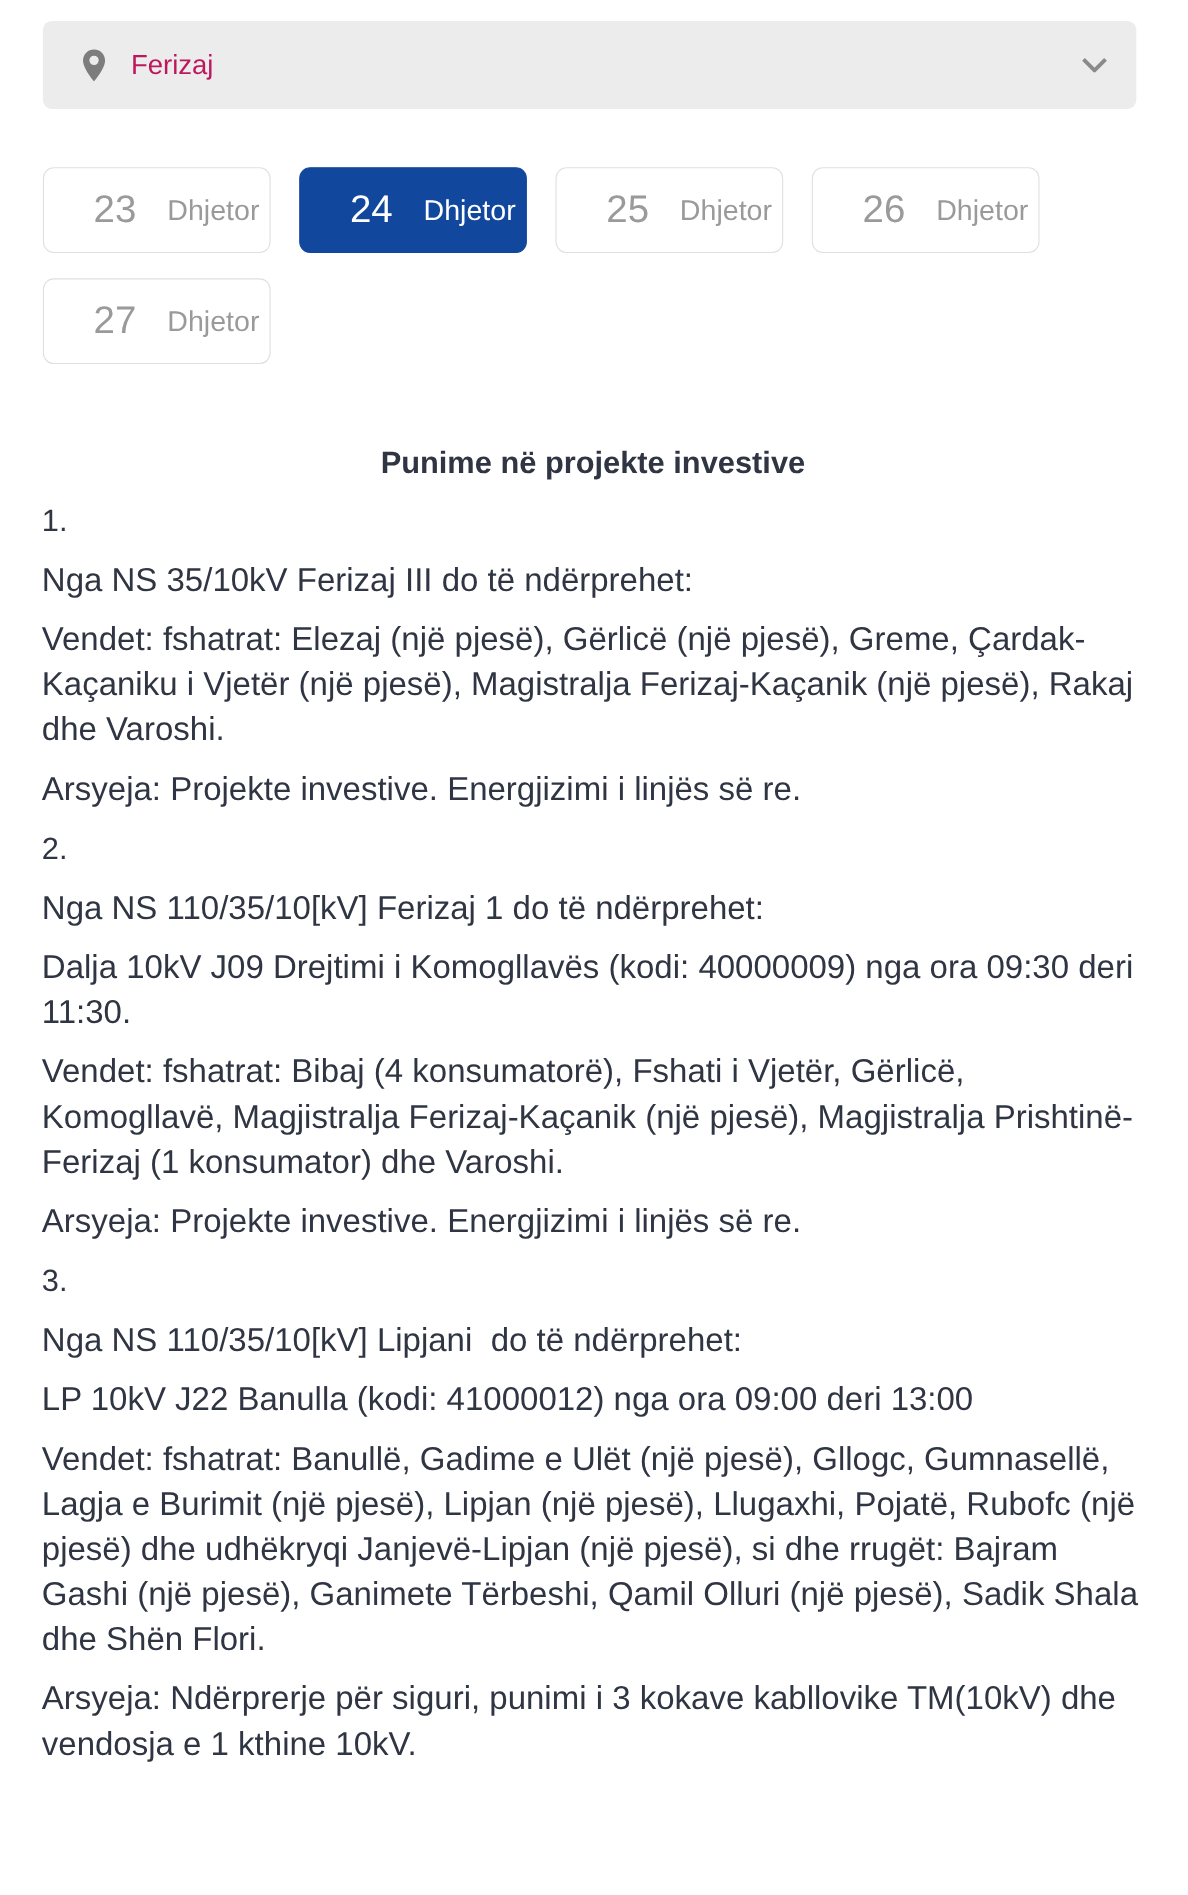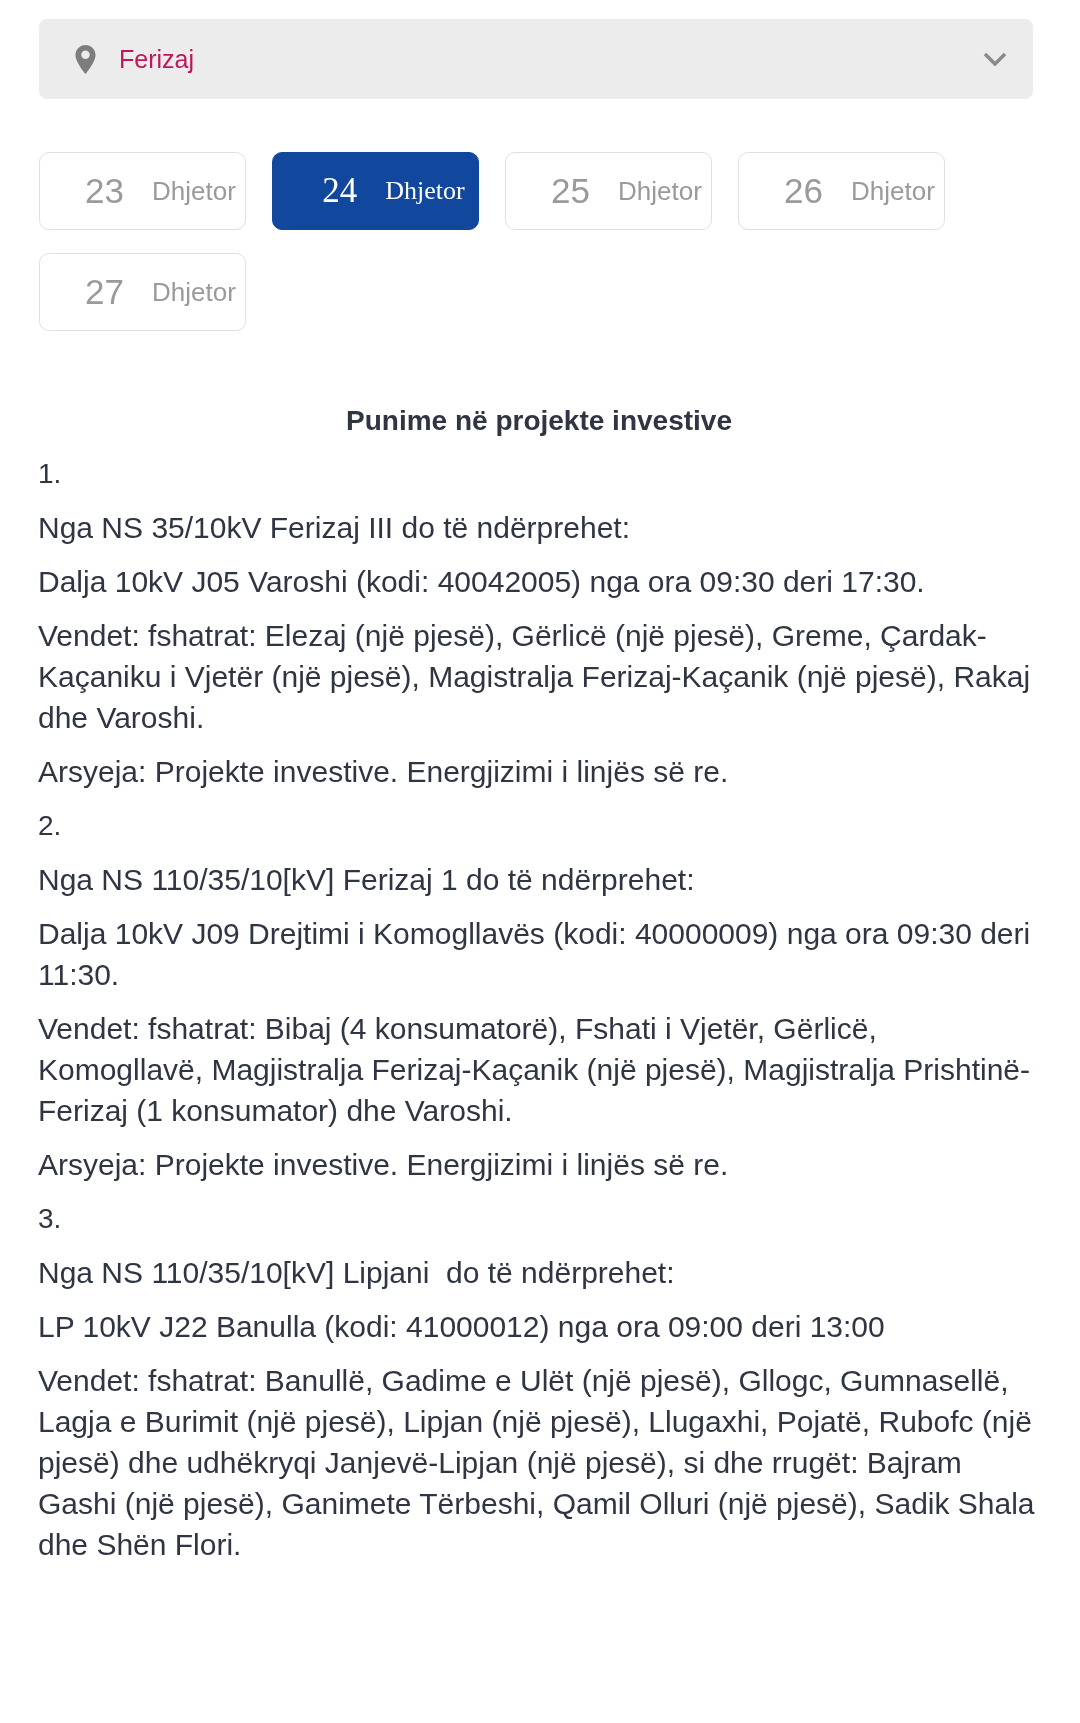--- a/index.html
+++ b/index.html
@@ -56,21 +56,21 @@
     display:flex;
     align-items:center;
     justify-content:center;
     gap:28px;
     cursor:pointer;
     padding-left:36px;
   }
   .tab .day { font-size:35px; color:#9a9a9a; }
   .tab .mon { font-size:26px; color:#9a9a9a; }
   .tab.active { background:#11489d; border-color:#11489d; }
-  .tab.active .day, .tab.active .mon { color:#ffffff;font-family:Liberation Serif, serif; }
+  .tab.active .day, .tab.active .mon { color:#ffffff; }
 
   
   .content {
     position:absolute;
     left:38px; top:400px;
     width:1002px;
   }
   .p-title {
     font-weight:bold;
     font-size:28px;
@@ -132,29 +132,29 @@
       <span class="day">27</span>
       <span class="mon">Dhjetor</span>
     </div>
   </div>
 
   <div class="content">
     <p class="p-title">Punime në projekte investive</p>
 
     <p class="p-small">1.</p>
     <p class="p-body">Nga NS 35/10kV Ferizaj III do të ndërprehet:</p>
-    <p class="p-body">Dalja 10kV J05 Varoshi (kodi: 40042005) nga ora 09:30 deri 17:30.</p>
     <p class="p-body">Vendet: fshatrat: Elezaj (një pjesë), Gërlicë (një pjesë), Greme, Çardak-Kaçaniku i Vjetër (një pjesë), Magistralja Ferizaj-Kaçanik (një pjesë), Rakaj dhe Varoshi.</p>
     <p class="p-body">Arsyeja: Projekte investive. Energjizimi i linjës së re.</p>
 
     <p class="p-small">2.</p>
     <p class="p-body">Nga NS 110/35/10[kV] Ferizaj 1 do të ndërprehet:</p>
     <p class="p-body">Dalja 10kV J09 Drejtimi i Komogllavës (kodi: 40000009) nga ora 09:30 deri 11:30.</p>
     <p class="p-body">Vendet: fshatrat: Bibaj (4 konsumatorë), Fshati i Vjetër, Gërlicë, Komogllavë, Magjistralja Ferizaj-Kaçanik (një pjesë), Magjistralja Prishtinë-Ferizaj (1 konsumator) dhe Varoshi.</p>
     <p class="p-body">Arsyeja: Projekte investive. Energjizimi i linjës së re.</p>
 
     <p class="p-small">3.</p>
     <p class="p-body">Nga NS 110/35/10[kV] Lipjani  do të ndërprehet:</p>
     <p class="p-body">LP 10kV J22 Banulla (kodi: 41000012) nga ora 09:00 deri 13:00</p>
     <p class="p-body">Vendet: fshatrat: Banullë, Gadime e Ulët (një pjesë), Gllogc, Gumnasellë, Lagja e Burimit (një pjesë), Lipjan (një pjesë), Llugaxhi, Pojatë, Rubofc (një pjesë) dhe udhëkryqi Janjevë-Lipjan (një pjesë), si dhe rrugët: Bajram Gashi (një pjesë), Ganimete Tërbeshi, Qamil Olluri (një pjesë), Sadik Shala dhe Shën Flori.</p>
+    <p class="p-body">Arsyeja: Ndërprerje për siguri, punimi i 3 kokave kabllovike TM(10kV) dhe vendosja e 1 kthine 10kV.</p>
   </div>
 
 </div>
 
 </body></html>

